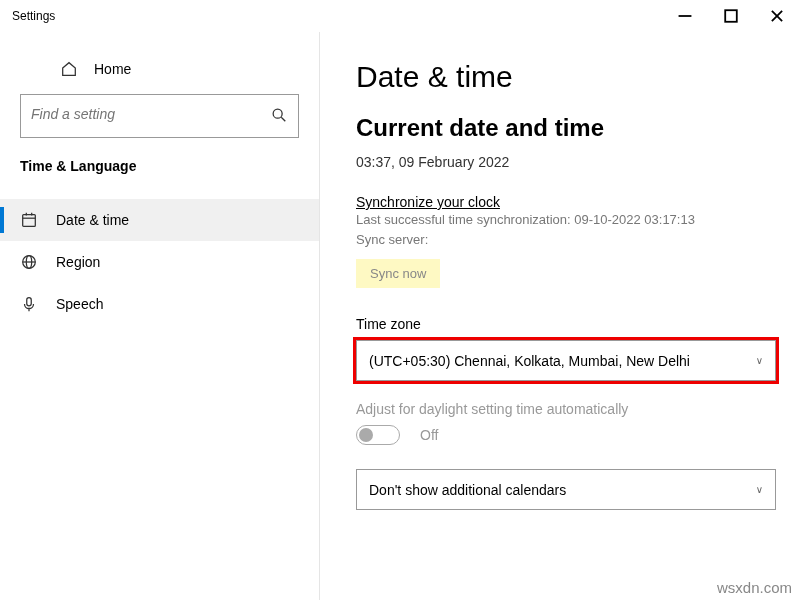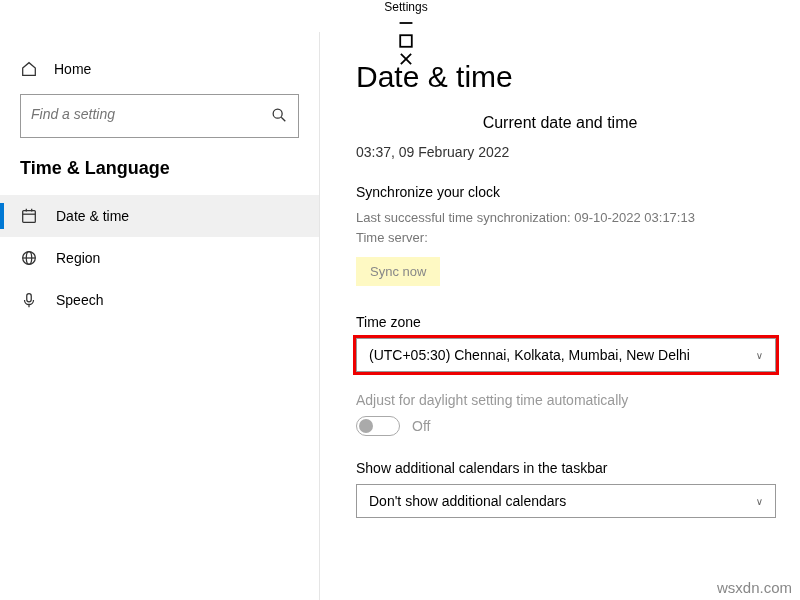--- a/index.html
+++ b/index.html
@@ -1,42 +1,42 @@
 <!DOCTYPE html>
 <html><head>
 <meta charset="utf-8">
 <style>
 * { box-sizing: border-box; margin: 0; padding: 0; font-family: "Segoe UI", Arial, sans-serif; }
 body { background: #fff; width: 800px; height: 600px; overflow: hidden; position: relative; }
-.titlebar { display: flex; align-items: center; height: 32px; padding-left: 12px; font-size: 12px; flex-direction: column; }
+.titlebar { display: flex; align-items: center; height: 32px; padding-left: 12px; font-size: 12px; }
 .titlebar .spacer { flex: 1; }
 .win-btn { width: 46px; height: 32px; display: flex; align-items: center; justify-content: center; font-size: 12px; font-family: "Segoe MDL2 Assets", sans-serif; }
 .container { display: flex; height: calc(100% - 32px); }
 .sidebar { width: 320px; border-right: 1px solid #e5e5e5; padding-top: 20px; }
-.home-row { display: flex; align-items: center; gap: 16px; padding: 8px 20px 16px 20px; font-size: 14px; }
+.home-row { display: flex; align-items: center; gap: 16px; padding: 8px 20px 16px 20px; font-size: 14px; margin-left: 40px; }
 .search-box { margin: 0 20px 20px 20px; border: 1px solid #999; height: 44px; display: flex; align-items: flex-start; padding: 11px 10px; }
 .search-box input { border: none; outline: none; flex: 1; font-size: 14px; font-style: italic; color: #666; background: transparent; }
-.section-header { padding: 0 20px 16px 20px; font-size: 18px; font-weight: 600; }
+.section-header { padding: 0 20px 25px 20px; font-size: 14px; font-weight: 600; }
 .nav-item { display: flex; align-items: center; gap: 18px; padding: 12px 20px; font-size: 14px; position: relative; cursor: pointer; }
 .nav-item.active::before { content: ""; position: absolute; left: 0; top: 8px; bottom: 8px; width: 4px; background: #0078d4; }
 .nav-item.active { background: #f0f0f0; }
 .icon { width: 18px; height: 18px; display: inline-flex; align-items: center; justify-content: center; color: #333; }
 .main { flex: 1; padding: 28px 36px 0 36px; overflow: hidden; }
 h1 { font-size: 30px; font-weight: 400; margin-bottom: 20px; }
-h2 { font-size: 16px; font-weight: 400; margin-bottom: 12px; text-align: center; }
+h2 { font-size: 24px; font-weight: 700; margin-bottom: 12px; }
 .sub { font-size: 14px; color: #333; margin-bottom: 24px; }
-.sync-label { font-size: 14px; margin-bottom: 8px; }
+.sync-label { font-size: 14px; margin-bottom: 0; text-decoration: underline; }
 .muted { font-size: 13px; color: #777; line-height: 1.5; margin-bottom: 10px; }
 .sync-btn { background: #fef9c3; color: #888; border: none; padding: 7px 14px; font-size: 13px; margin-bottom: 28px; }
 .field-label { font-size: 14px; margin-bottom: 8px; }
 .field-label.disabled { color: #999; }
-.dropdown { border: 1px solid #999; height: 34px; display: flex; align-items: center; padding: 0 12px; font-size: 14px; margin-bottom: 20px; position: relative; width: 420px; }
+.dropdown { border: 1px solid #999; height: 41px; display: flex; align-items: center; padding: 0 12px; font-size: 14px; margin-bottom: 20px; position: relative; width: 420px; }
 .dropdown.highlight { outline: 3px solid #e00; outline-offset: 0; }
 .dropdown .chev { margin-left: auto; font-size: 10px; color: #666; }
-.toggle-row { display: flex; align-items: center; gap: 12px; margin-bottom: 24px; }
+.toggle-row { display: flex; align-items: center; gap: 20px; margin-bottom: 24px; }
 .toggle { width: 44px; height: 20px; border: 1px solid #aaa; border-radius: 10px; position: relative; background: #fff; }
 .toggle::after { content: ""; position: absolute; left: 2px; top: 2px; width: 14px; height: 14px; border-radius: 50%; background: #aaa; }
 .toggle-state { font-size: 14px; color: #999; }
 .watermark { position: absolute; right: 8px; bottom: 4px; font-size: 15px; color: #888; }
 svg { width: 18px; height: 18px; stroke: currentColor; fill: none; stroke-width: 1.4; }
 </style>
 </head>
 <body>
 
 <div class="titlebar">
@@ -114,37 +114,36 @@
   </div>
 
   <div class="main">
     <h1>Date &amp; time</h1>
     <h2>Current date and time</h2>
     <div class="sub">03:37, 09 February 2022</div>
 
     <div class="sync-label">Synchronize your clock</div>
     <div class="muted">
       <div>Last successful time synchronization: 09-10-2022 03:17:13</div>
-      <div>Time server:</div>
+      <div>Sync server:</div>
     </div>
     <button class="sync-btn">Sync now</button>
 
     <div class="field-label">Time zone</div>
     <div class="dropdown highlight">
       <span>(UTC+05:30) Chennai, Kolkata, Mumbai, New Delhi</span>
       <span class="chev">∨</span>
     </div>
 
     <div class="field-label disabled">Adjust for daylight setting time automatically</div>
     <div class="toggle-row">
       <div class="toggle"></div>
       <span class="toggle-state">Off</span>
     </div>
 
-    <div class="field-label">Show additional calendars in the taskbar</div>
     <div class="dropdown">
       <span>Don't show additional calendars</span>
       <span class="chev">∨</span>
     </div>
   </div>
 </div>
 
 <div class="watermark">wsxdn.com</div>
 
 </body></html>

